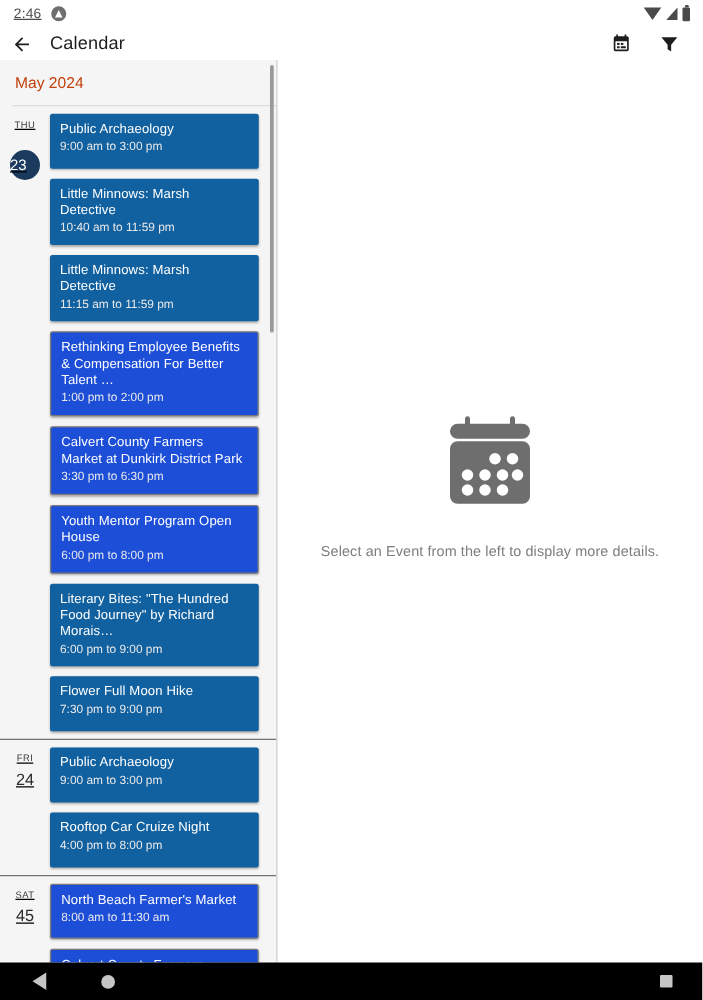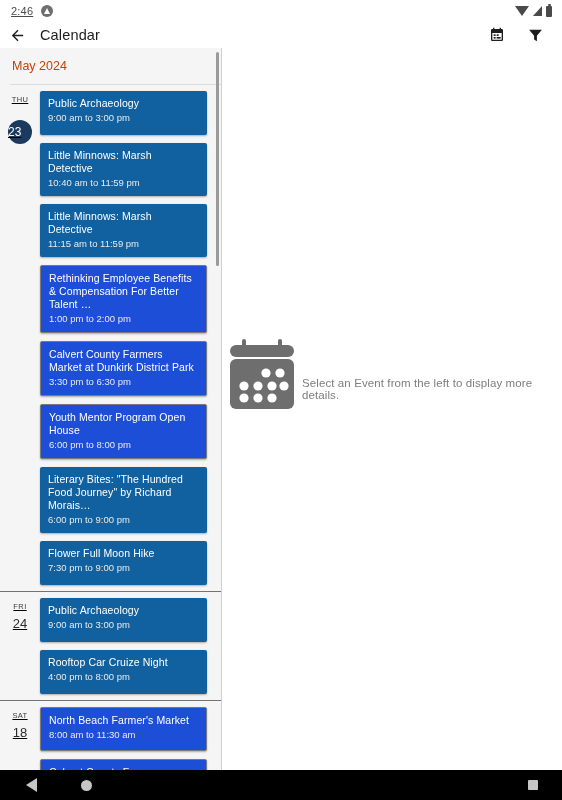--- a/index.html
+++ b/index.html
@@ -103,21 +103,21 @@
 
   
   .scrollbar{
     position:absolute; top:4px; right:2px; width:3px; height:214px;
     background:#9a9a9a; border-radius:2px; cursor:pointer;
   }
 
   
   .detail{
     flex:1; height:722px; background:#ffffff;
-    display:flex; flex-direction:row; align-items:center; justify-content:center;
+    display:flex; flex-direction:column; align-items:center; justify-content:center;
     padding-bottom:40px;
   }
   .empty-icon{ margin-bottom:22px; }
   .empty-text{ font-size:11.5px; color:#7d7d7d; letter-spacing:.1px; }
 
   
   .navbar{
     position:absolute; bottom:0; left:0; width:562px; height:30px;
     background:#000000; display:flex; align-items:center;
   }
@@ -235,21 +235,21 @@
               </div>
               <div class="event blue">
                 <div class="event-title">Rooftop Car Cruize Night</div>
                 <div class="event-time">4:00 pm to 8:00 pm</div>
               </div>
             </div>
           </div>
           <div class="day-group">
             <div class="day-col">
               <div class="dow">SAT</div>
-              <div class="dnum">18</div>
+              <div class="dnum">45</div>
             </div>
             <div class="events">
               <div class="event dark">
                 <div class="event-title">North Beach Farmer's Market</div>
                 <div class="event-time">8:00 am to 11:30 am</div>
               </div>
               <div class="event dark">
                 <div class="event-title">Calvert County Farmers Market in Lusby</div>
               </div>
             </div>

